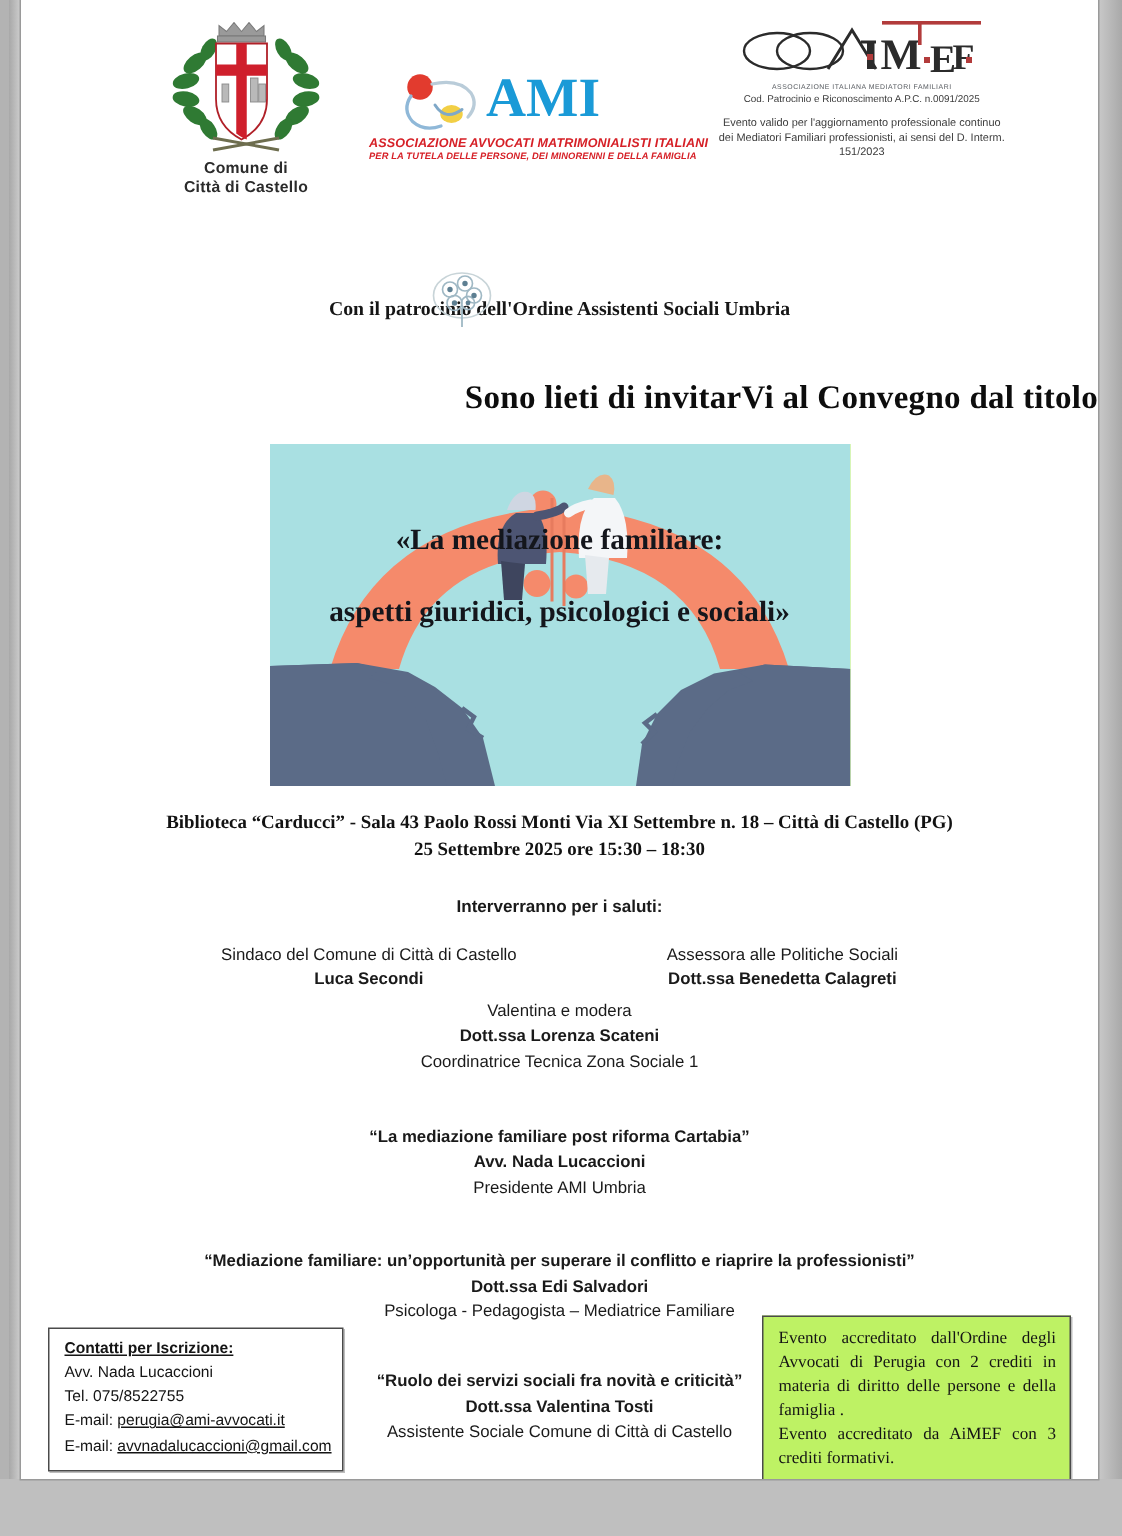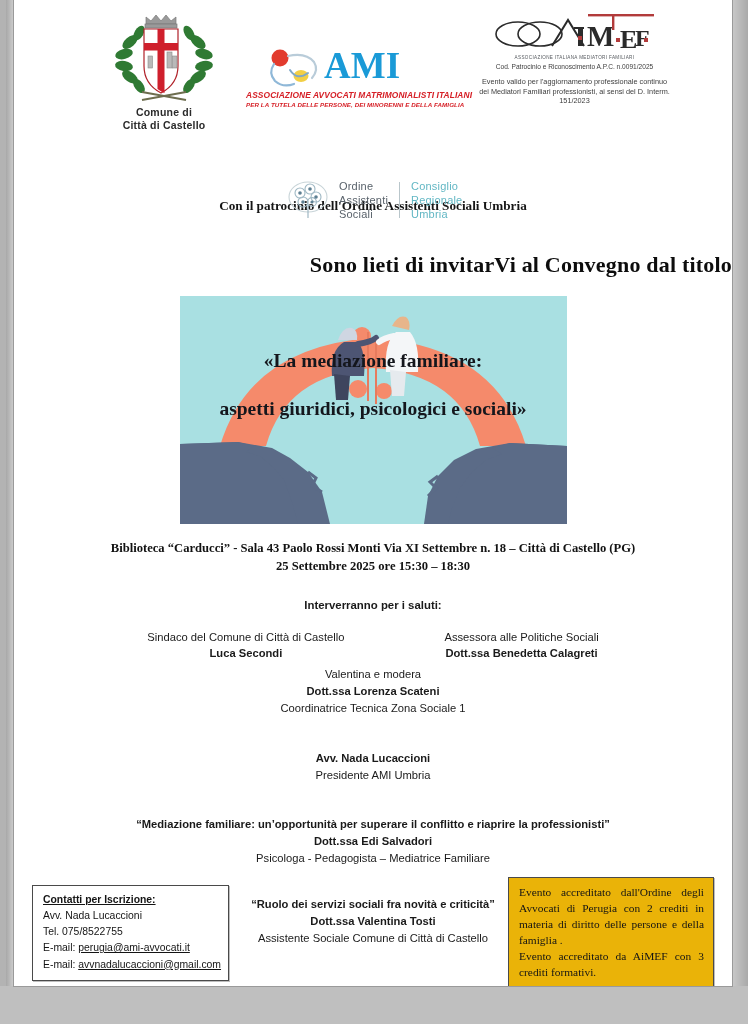--- a/index.html
+++ b/index.html
@@ -240,21 +240,21 @@
     width: 206px;
     border: 1px solid #4a4a4a;
     box-shadow: 1px 1px 0 #bdbdbd;
     padding: 7px 9px 8px 10px;
     box-sizing: border-box;
     font-family: "Liberation Serif", serif;
     font-size: 11.4px;
     color: #141414;
     line-height: 1.4;
     text-align: justify;
-    background: #eab308;
+    background: #bef264;
   }
 </style>
 </head>
 <body>
 
 <div class="edge-shadow-left"></div>
 <div class="edge-shadow-right"></div>
 <div class="edge-shadow-bottom"></div>
 
 <div class="page">
@@ -364,33 +364,20 @@
         <g fill="#5d7f92">
           <circle cx="14" cy="15" r="1.8"></circle>
           <circle cx="24" cy="11" r="1.8"></circle>
           <circle cx="30" cy="19" r="1.8"></circle>
           <circle cx="17" cy="24" r="1.8"></circle>
           <circle cx="26" cy="24" r="1.6"></circle>
         </g>
         <path d="M22 27 L22 40" stroke="#9fb8c4" stroke-width="1.2" fill="none"></path>
       </svg>
     </div>
-    <div class="oas-txt">
-      <div class="oas-a">
-        <div>Ordine</div>
-        <div>Assistenti</div>
-        <div>Sociali</div>
-      </div>
-      <div class="oas-div"></div>
-      <div class="oas-b">
-        <div>Consiglio</div>
-        <div>Regionale</div>
-        <div>Umbria</div>
-      </div>
-    </div>
   </div>
 
   <div class="patrocinio">Con il patrocinio dell'Ordine Assistenti Sociali Umbria</div>
   <div class="invito">Sono lieti di invitarVi al Convegno dal titolo</div>
 
   <div class="hero">
     <svg width="387" height="228" viewBox="0 0 387 228">
       <rect x="0" y="0" width="387" height="228" fill="#a9e0e2"></rect>
 
       <path d="M40 150 Q70 50 193 42 Q316 50 346 150 L300 150 Q280 78 193 72 Q106 78 86 150 Z" fill="#f58a6b"></path>
@@ -449,20 +436,21 @@
     </div>
   </div>
 
   <div class="moderator">
     <div>Valentina e modera</div>
     <div class="name">Dott.ssa Lorenza Scateni</div>
     <div>Coordinatrice Tecnica Zona Sociale 1</div>
   </div>
 
   <div class="talk talk-1">
+    <div class="t-title">“La mediazione familiare post riforma Cartabia”</div>
     <div class="t-speaker">Avv. Nada Lucaccioni</div>
     <div class="t-affil">Presidente AMI Umbria</div>
   </div>
 
   <div class="talk talk-2">
     <div class="t-title">“Mediazione familiare: un’opportunità per superare il conflitto e riaprire la professionisti”</div>
     <div class="t-speaker">Dott.ssa Edi Salvadori</div>
     <div class="t-affil">Psicologa - Pedagogista – Mediatrice Familiare</div>
   </div>
 

